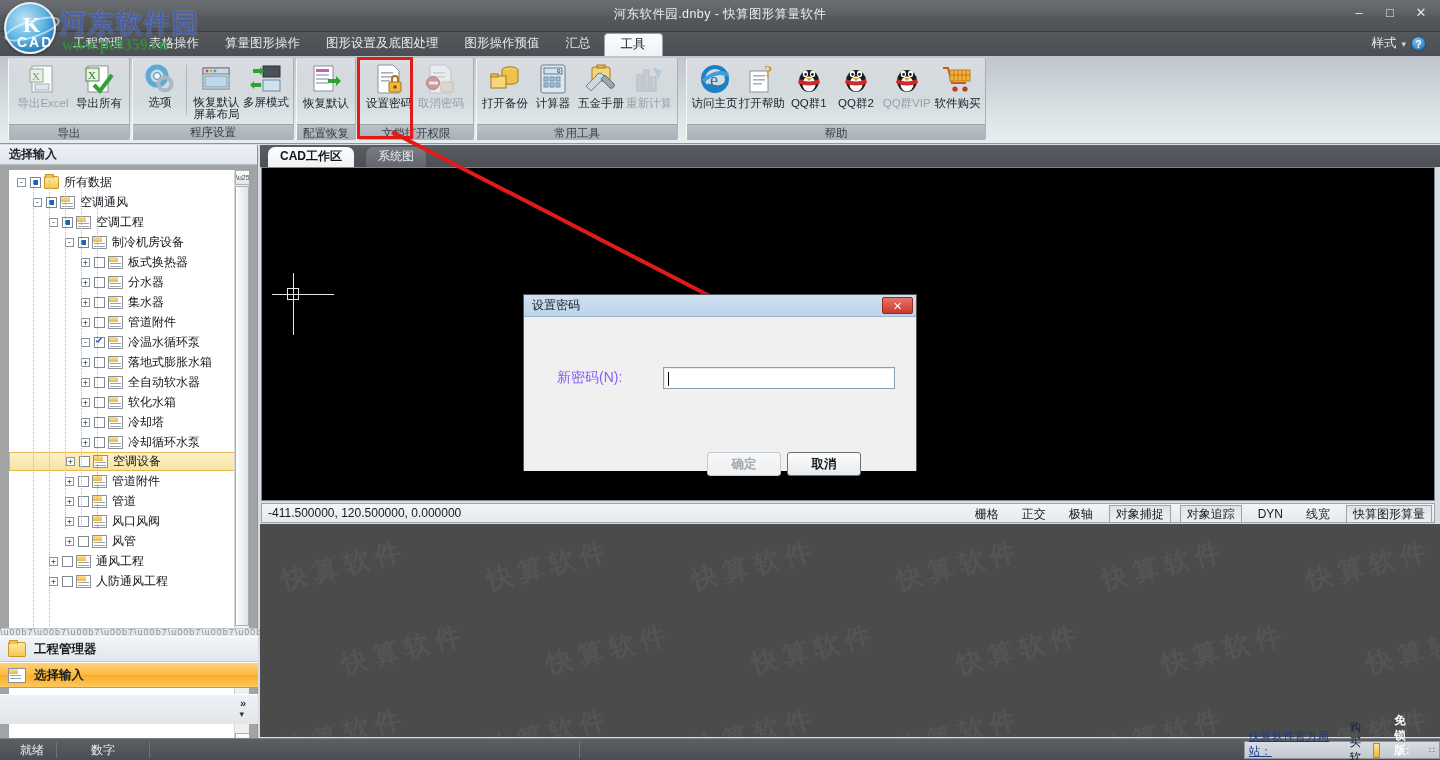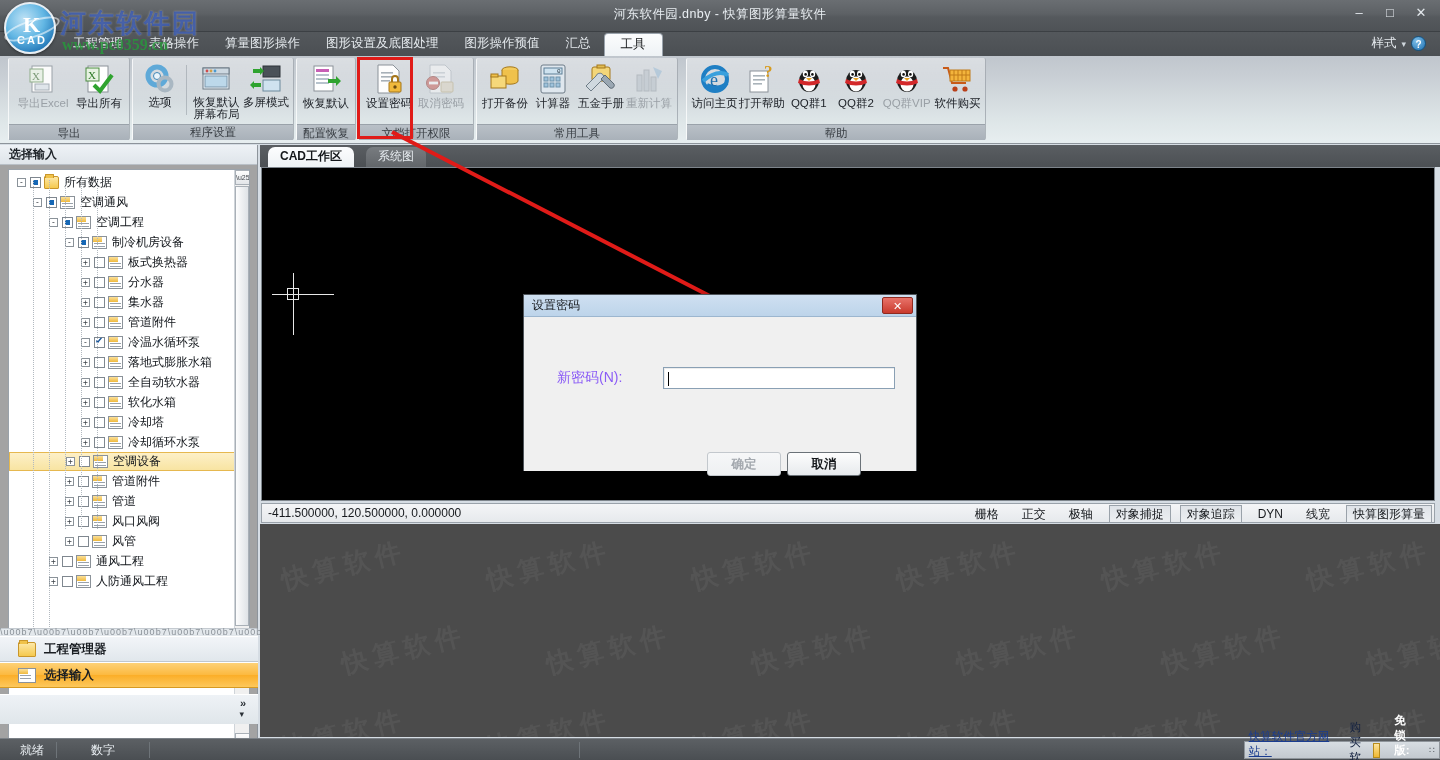--- a/index.html
+++ b/index.html
@@ -142,21 +142,21 @@
   .hscroll .thumb{ position:absolute; left:17px; top:1px; width:190px; height:14px; background:linear-gradient(to bottom,#fdfdfd,#dfe3e7); border:1px solid #a9b0b7; text-align:center; font-size:8px; line-height:12px; color:#7b828a; }
 
   
   .gripdots{
     position:absolute; left:0; bottom:106px; width:258px; height:8px;
     background:#e3e8ec; border-top:1px solid #c4cad0;
     text-align:center; font-size:9px; line-height:6px; color:#8a9198; letter-spacing:1px;
   }
   .navbtn{
     position:absolute; left:0; width:258px; height:26px;
-    display:flex; align-items:center; gap:8px; padding-left:18px;
+    display:flex; align-items:center; gap:8px; padding-left:8px;
     font-size:12.5px; font-weight:bold; color:#1a1e23; cursor:default;
     background:linear-gradient(to bottom,#f2f5f8,#e1e7ec);
     border-top:1px solid #fff; border-bottom:1px solid #c0c7ce;
   }
   .navbtn.active{
     background:linear-gradient(to bottom,#fdd177,#fcb93f 50%,#fbae28 51%,#fdc85c);
     border-bottom:1px solid #d79a21;
   }
   .navbtn .ni{ width:18px; height:15px; position:relative; }
   .exp-more{
@@ -269,21 +269,21 @@
     position:absolute; left:62px; top:36px; z-index:25; pointer-events:none;
     font-size:16px; font-weight:bold; color:rgba(40,150,60,.85); font-family:"Liberation Serif",serif;
   }
   .logo{
     position:absolute; left:4px; top:2px; width:52px; height:52px; z-index:26;
     border-radius:50%;
     background:radial-gradient(circle at 38% 32%,#bfe2f5 0%,#63b7e4 45%,#2a7fbd 75%,#1d5f94 100%);
     border:2px solid #e8eef3; box-shadow:0 1px 3px rgba(0,0,0,.4);
   }
   .logo .k{ position:absolute; left:17px; top:8px; font-size:22px; font-weight:bold; color:#fff; font-family:"Liberation Serif",serif; }
-  .logo .cad{ position:absolute; left:11px; top:30px; font-size:11px; font-weight:bold; color:#fff; letter-spacing:2px; }
+  .logo .cad{ position:absolute; left:11px; top:30px; font-size:14px; font-weight:bold; color:#fff; letter-spacing:2px; }
   .logo .ring{ position:absolute; left:-3px; top:16px; width:58px; height:18px; border:2px solid rgba(255,255,255,.55); border-radius:50%; transform:rotate(-18deg); }
 </style>
 </head>
 <body>
 
 <div id="app">
 
   <div class="titlebar">
     <div class="title-text">河东软件园.dnby - 快算图形算量软件</div>
     <div class="win-btns">

